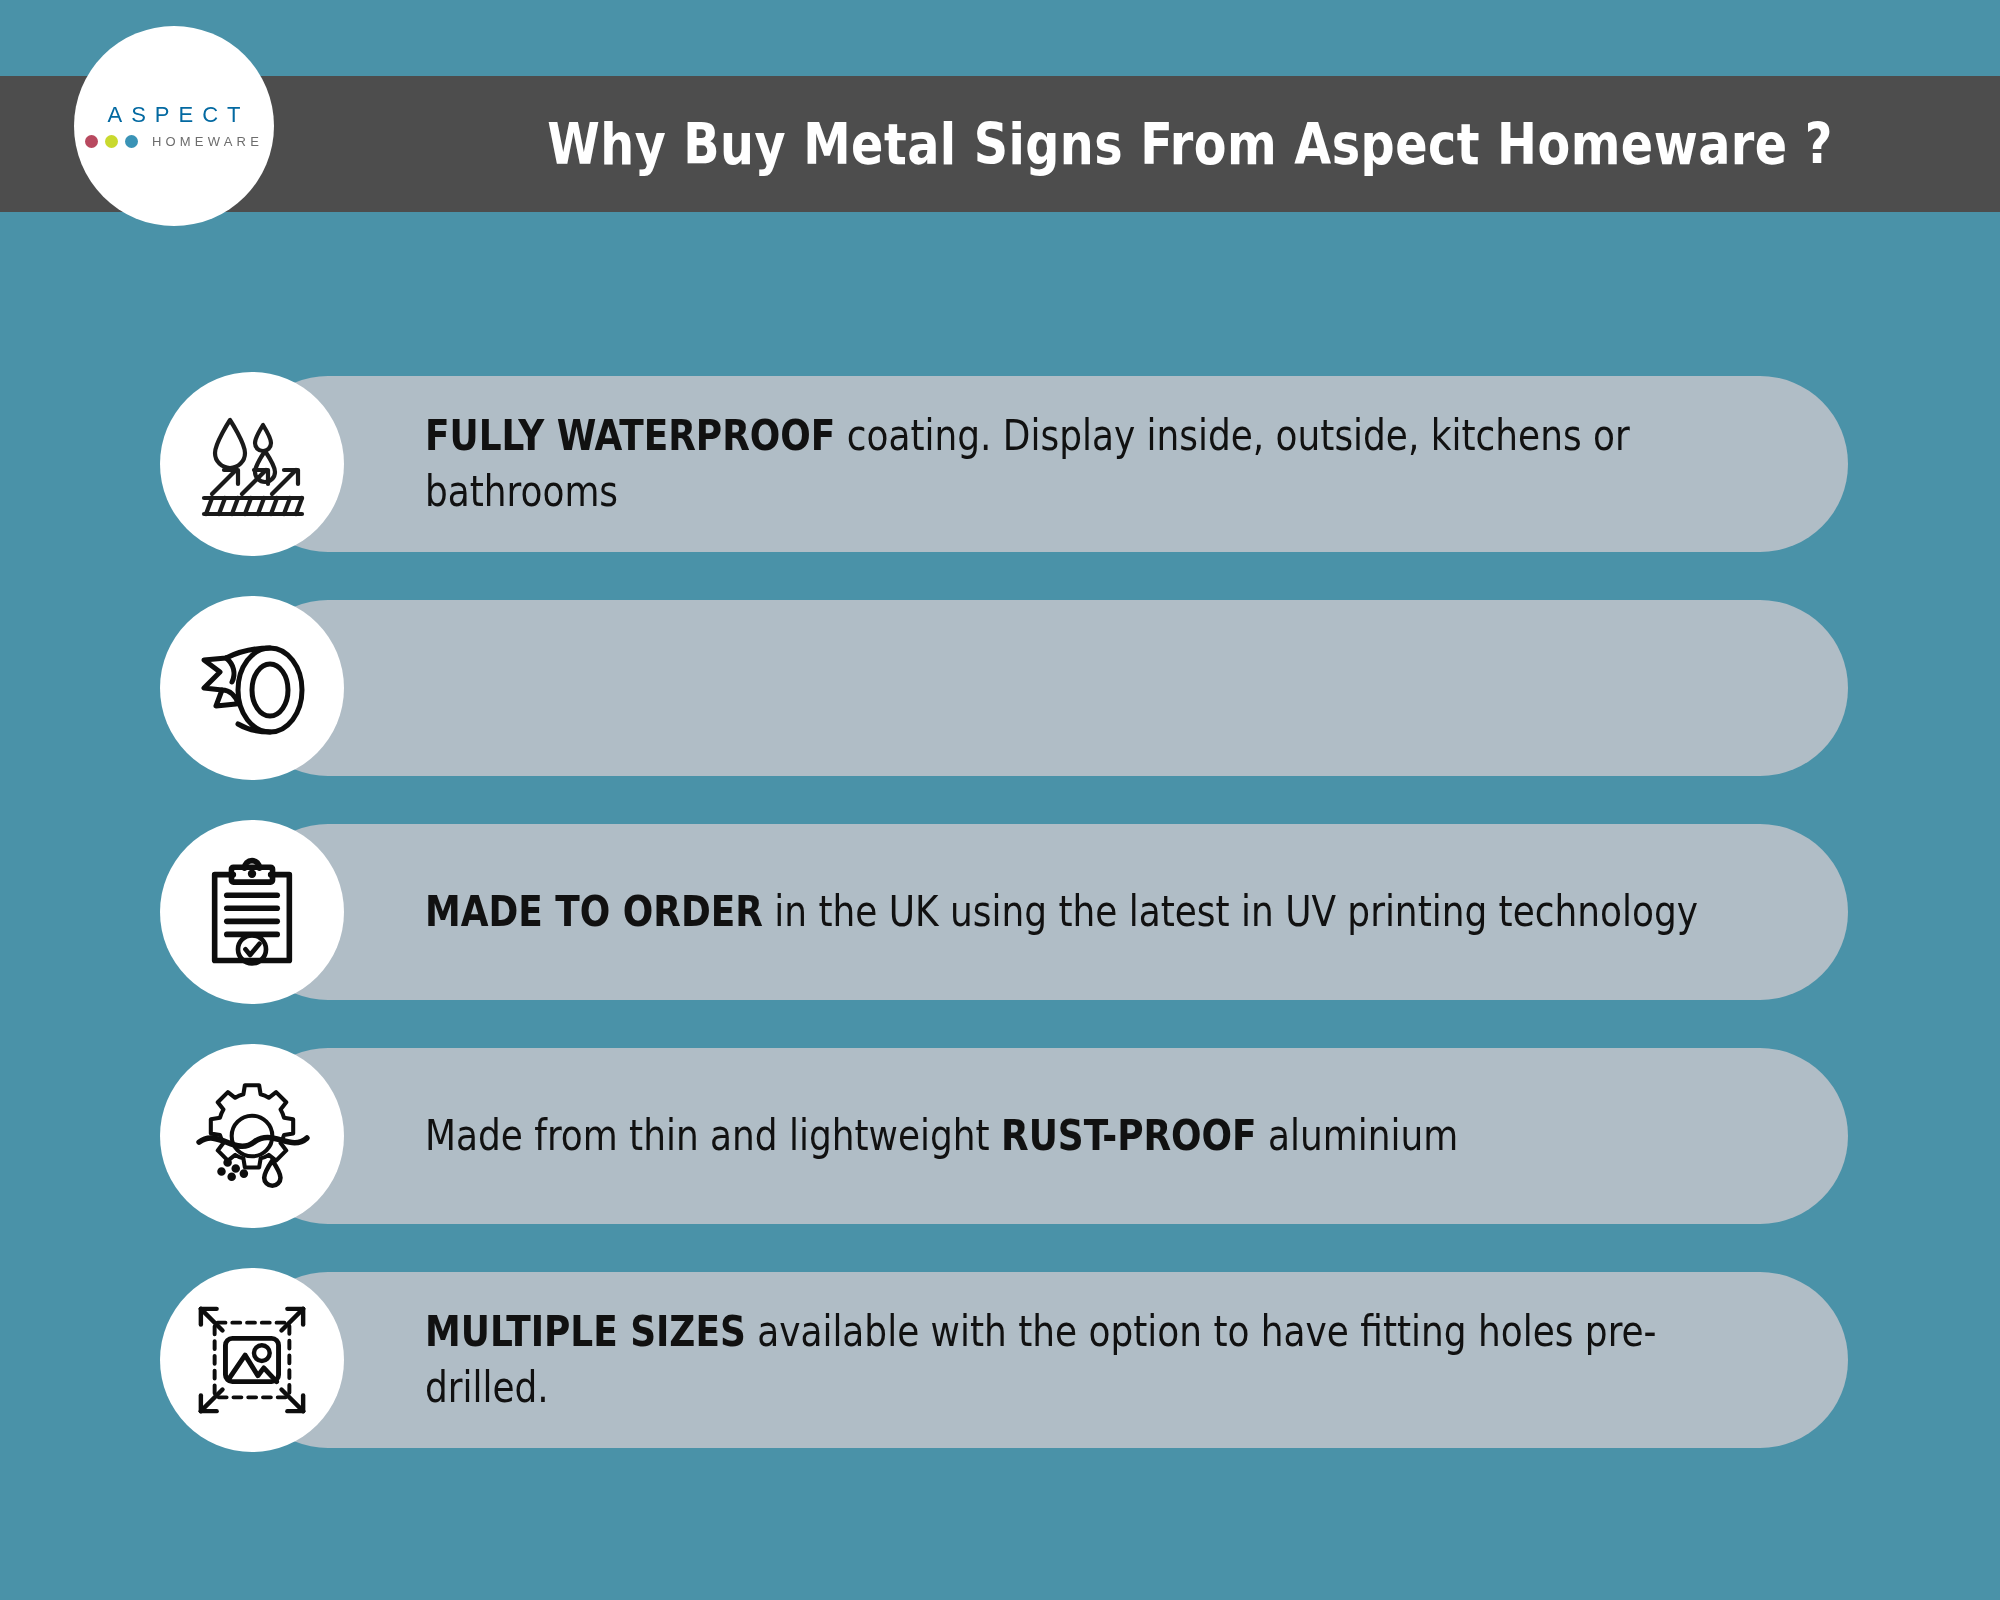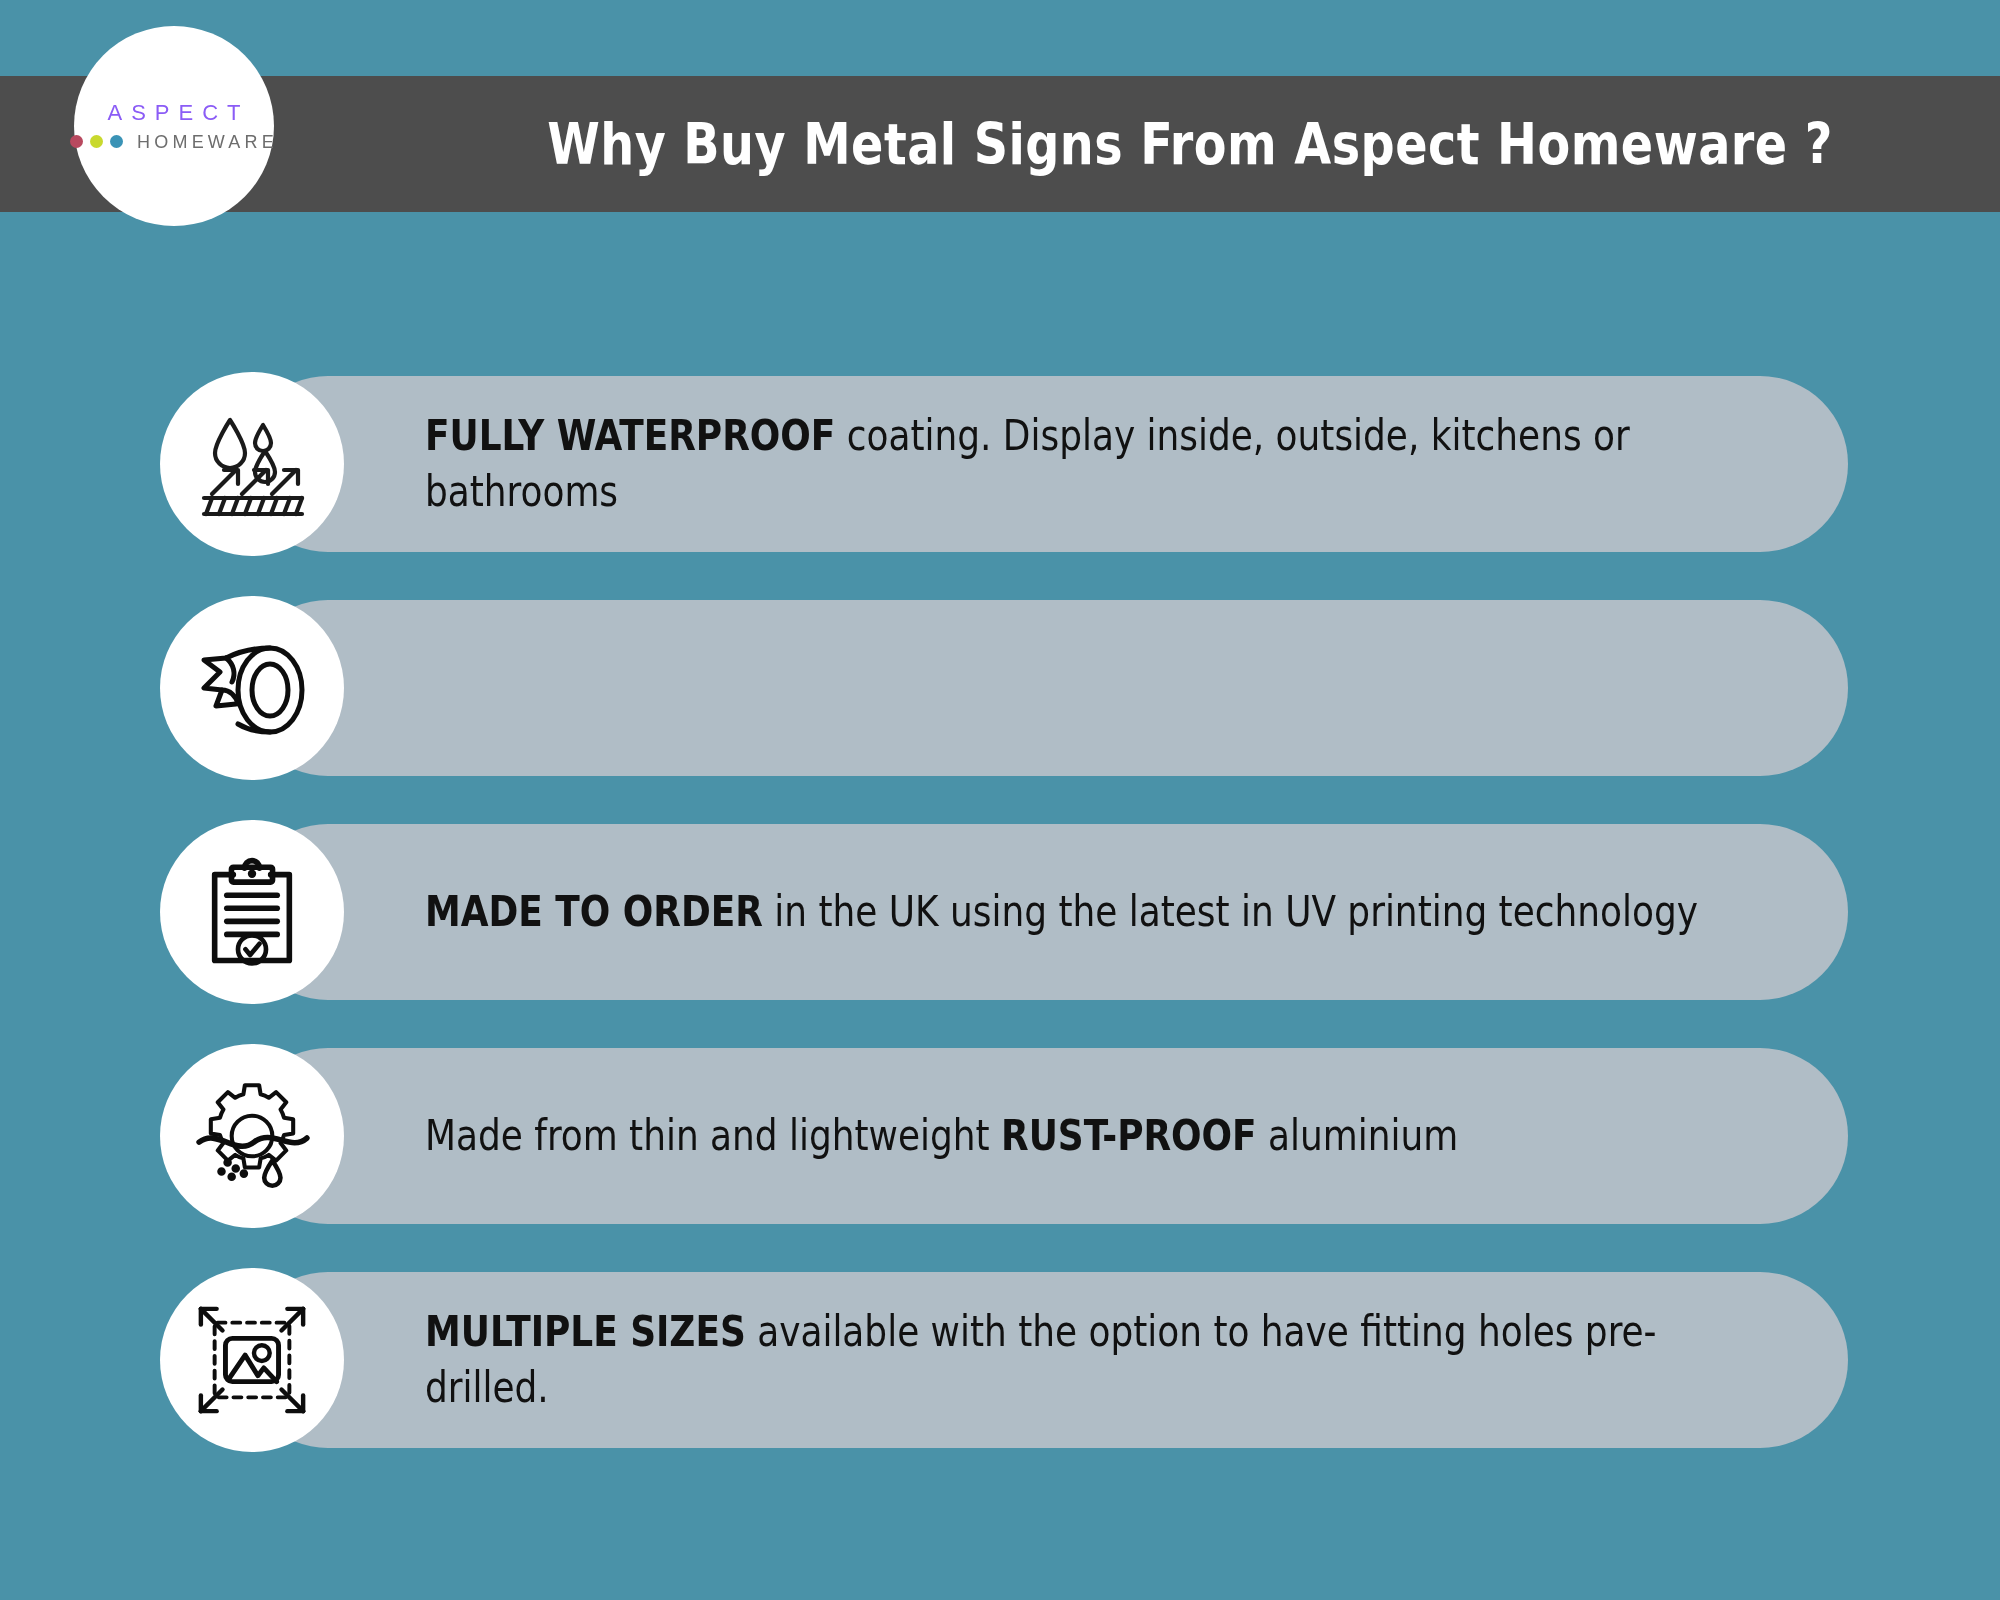--- a/index.html
+++ b/index.html
@@ -37,32 +37,32 @@
     background:#ffffff;
     display:flex;flex-direction:column;
     align-items:center;justify-content:center;
     z-index:5;
   }
   .logo-word{
     font-family:"Liberation Sans",sans-serif;
     font-size:22px;
     font-weight:400;
     letter-spacing:9px;
-    color:#8b5cf6;
+    color:#0369a1;
     padding-left:9px;
     line-height:1;
     margin-bottom:9px;
   }
   .logo-sub{
     display:flex;align-items:center;gap:7px;
   }
   .logo-dot{width:13px;height:13px;border-radius:50%;display:block;}
   .logo-sub-text{
     font-family:"Liberation Sans",sans-serif;
-    font-size:18px;letter-spacing:4.2px;color:#6d6d6d;
+    font-size:13px;letter-spacing:4.2px;color:#6d6d6d;
     margin-left:5px;padding-left:2px;line-height:1;
   }
 
   
   .features{
     position:absolute;left:0;top:376px;width:2000px;
   }
   .feature-row{
     position:relative;
     height:188px;

